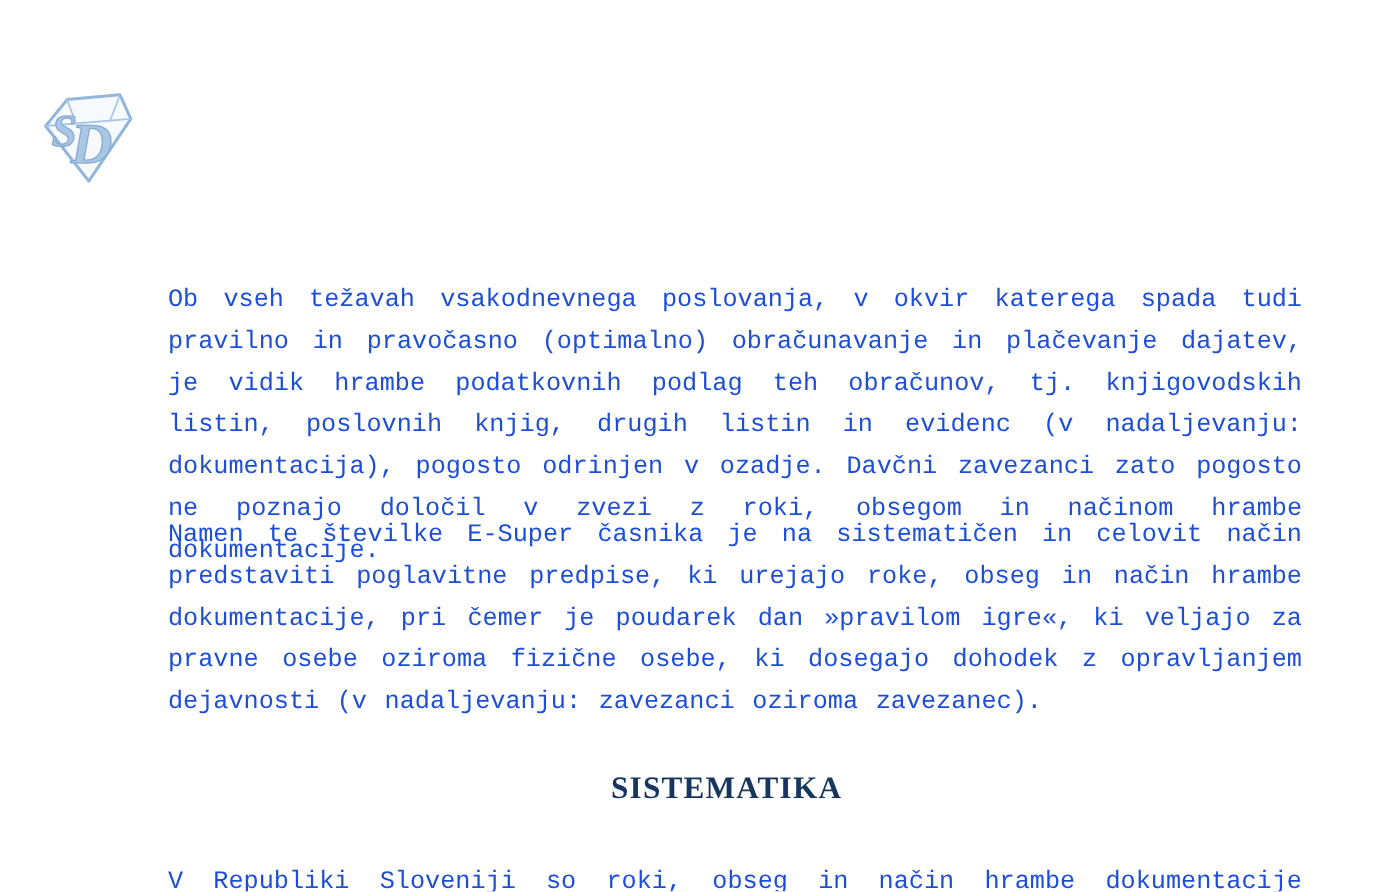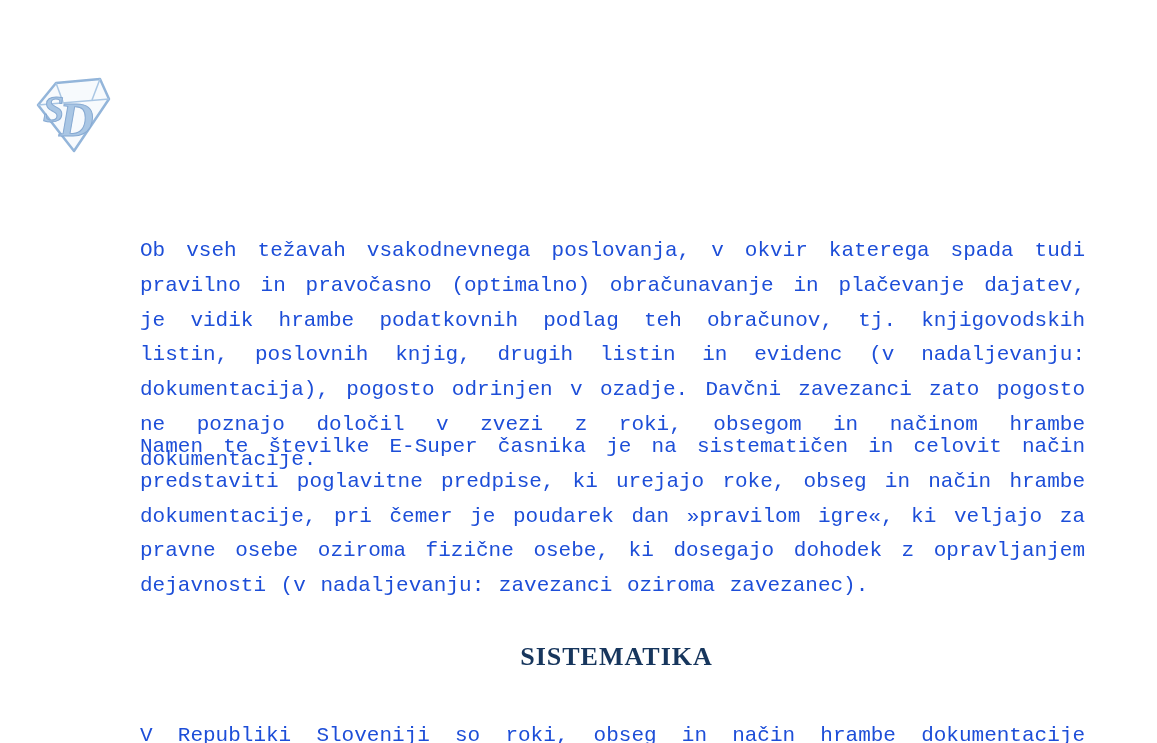--- a/index.html
+++ b/index.html
@@ -62,21 +62,21 @@
     color: #1d4ed8;
     word-spacing: 2px;
     font-family: Liberation Mono, monospace;
   }
   .p1 { top: 222px; }
   .p2 { top: 418px; }
   .p3 { top: 707px; }
   .heading {
     position: absolute;
     top: 642px;
-    left: 16px;
+    left: 5px;
     width: 100%;
     margin: 0;
     text-align: center;
     font-size: 26px;
     font-weight: bold;
     letter-spacing: 1px;
     color: #17365D;
   }
 </style>
 </head>

